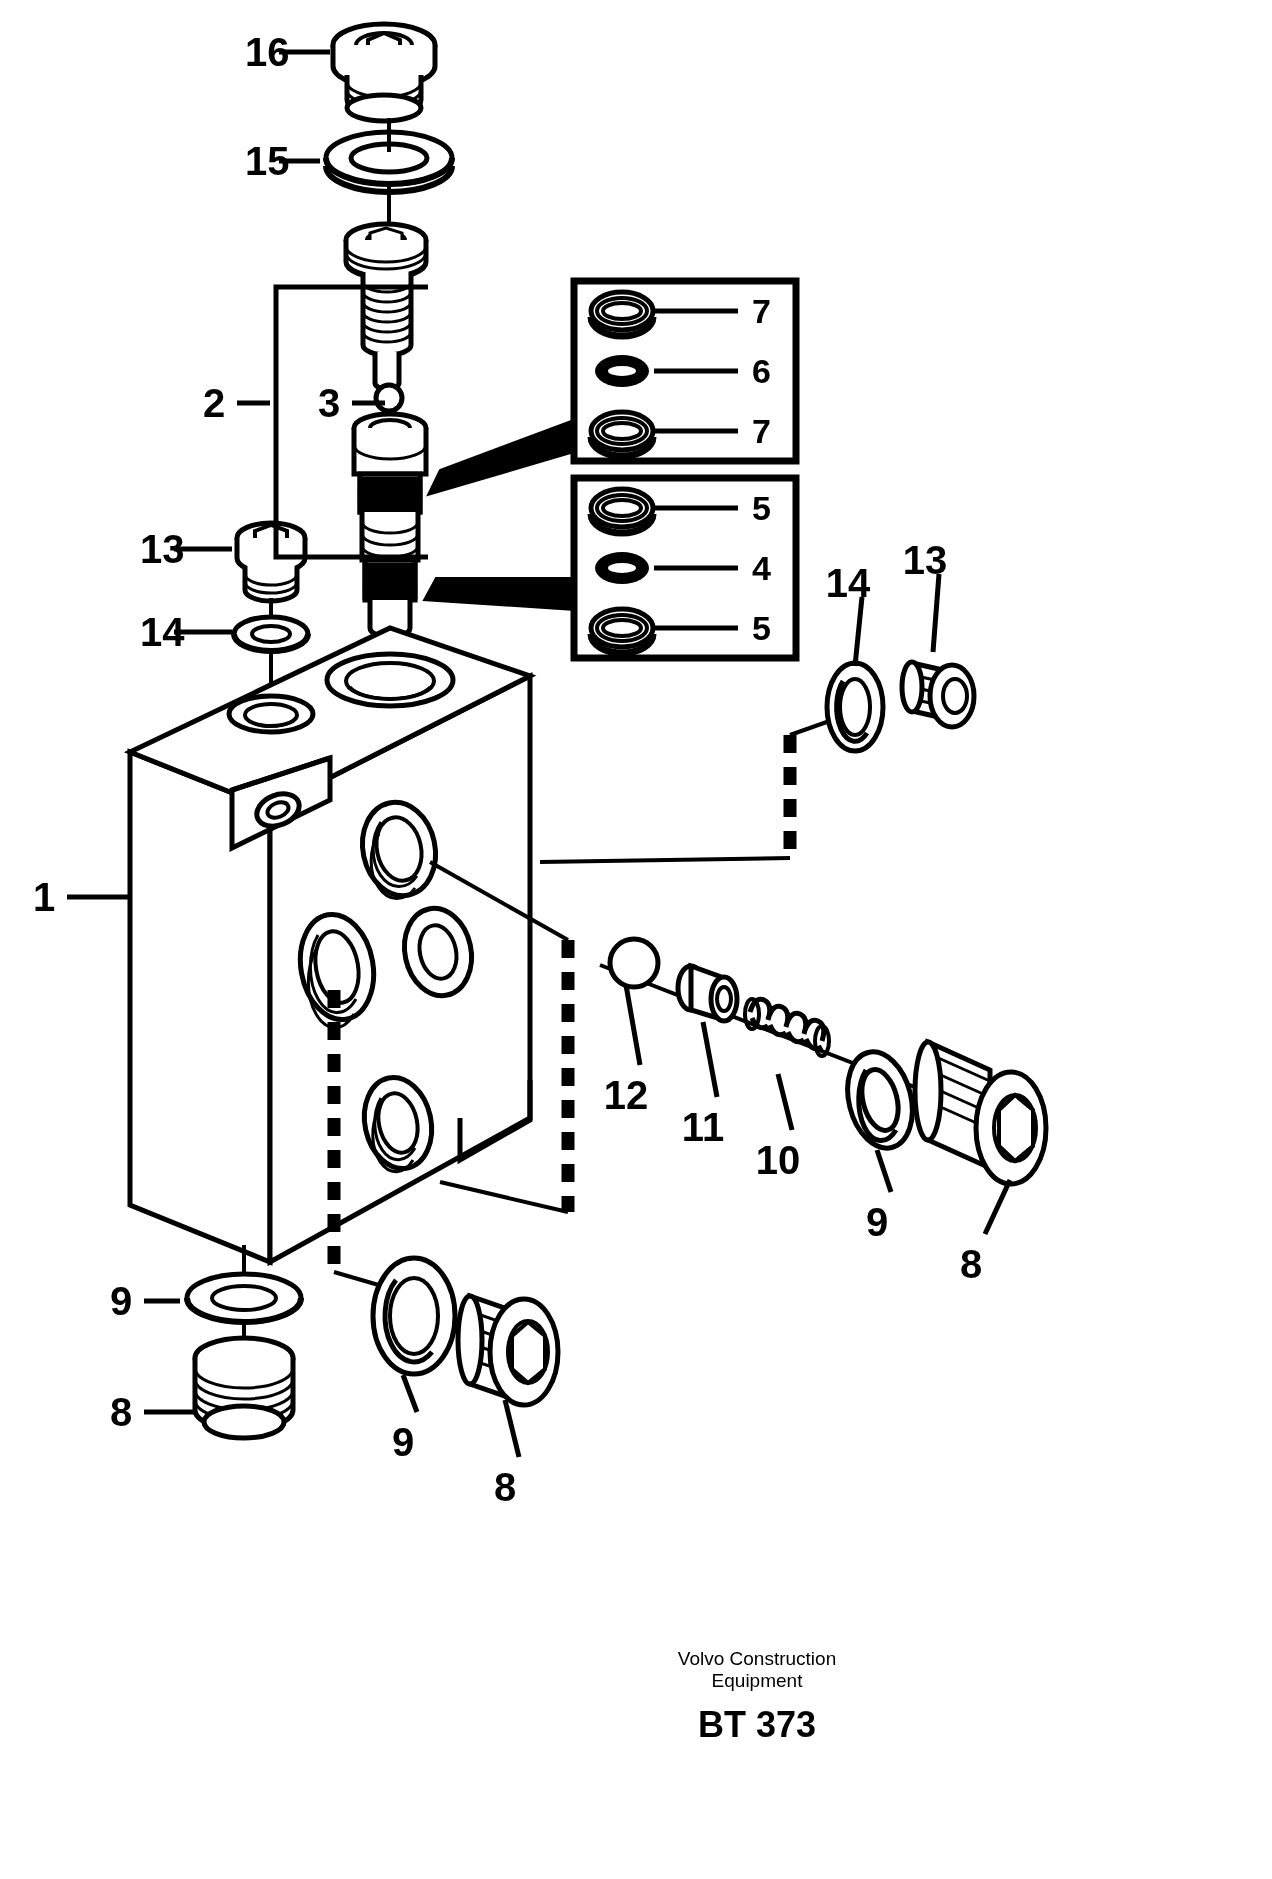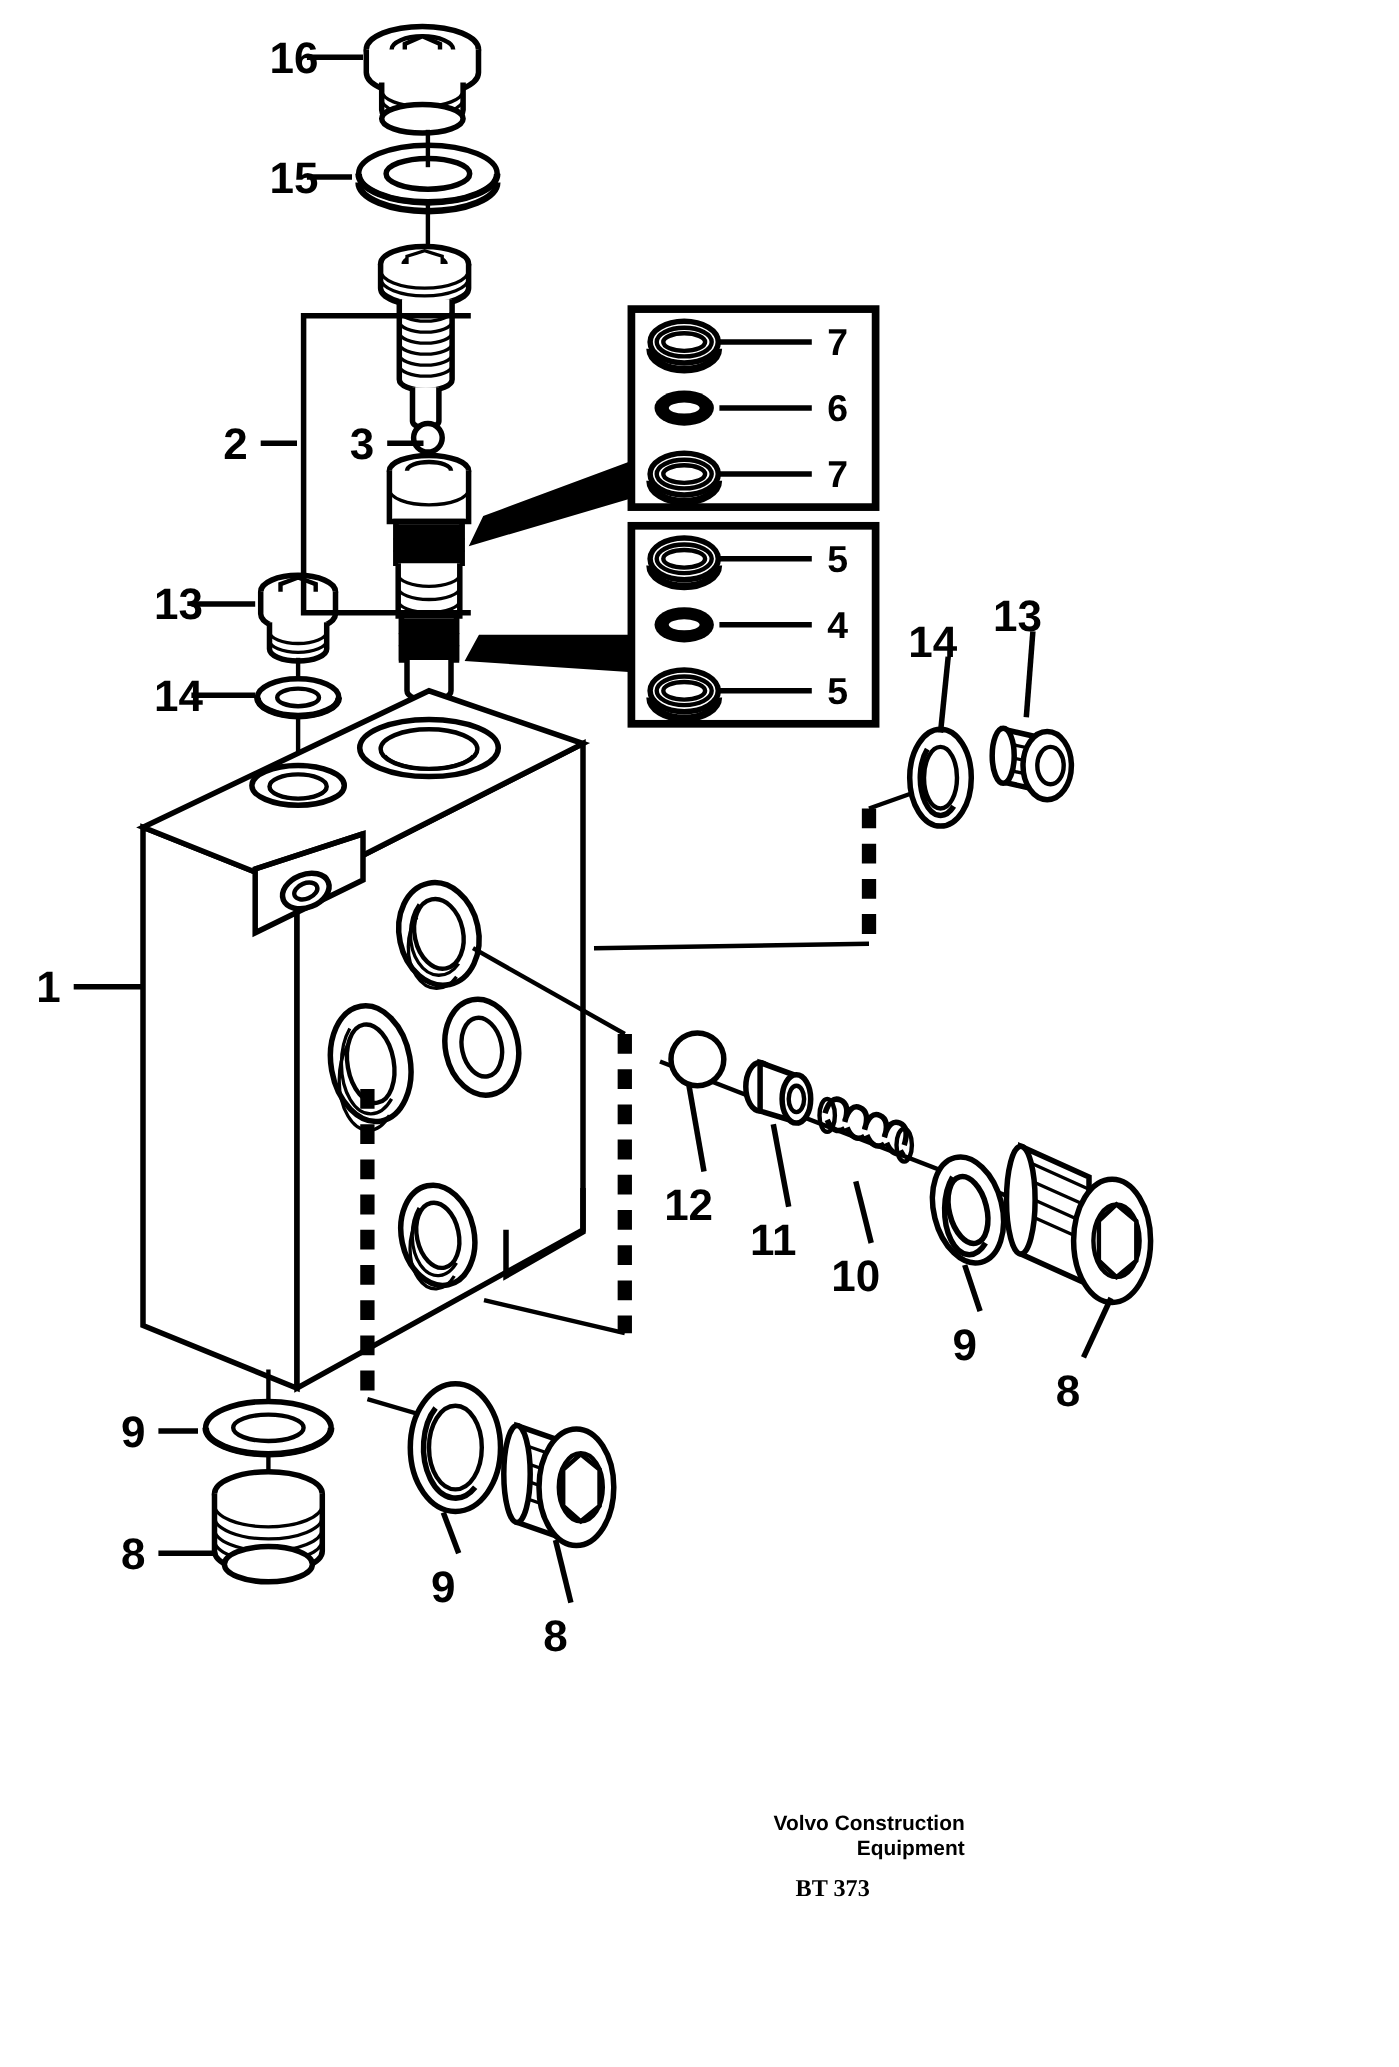--- a/index.html
+++ b/index.html
@@ -8,22 +8,22 @@
     font-family:"Liberation Sans", sans-serif;
     width:1272px;height:1879px;
     position:relative;overflow:hidden;
     color:#000;
   }
   #diagram-root{position:absolute;inset:0;}
   svg.layer{position:absolute;left:0;top:0;width:1272px;height:1879px;}
   text{font-family:"Liberation Sans", sans-serif;font-weight:bold;fill:#000;}
   .callout-num{font-size:40px;font-weight:bold;}
   .inset-num{font-size:34px;font-weight:bold;}
-  .title-line{font-size:19px;font-weight:bold;text-align:right;}
-  .title-code{font-size:22px;font-weight:bold;font-family:Liberation Serif, serif;}
+  .title-line{font-size:19px;font-weight:normal;}
+  .title-code{font-size:36px;font-weight:bold;}
 </style>
 </head>
 <body>
 
 <div id="diagram-root">
 
   <svg class="layer" viewBox="0 0 1272 1879">
     <defs>
       <g id="hexsocket">
         <path d="M -16,0 L -8,-9 L 8,-9 L 16,0 L 8,9 L -8,9 Z" fill="none" stroke="#000" stroke-width="4"></path>

